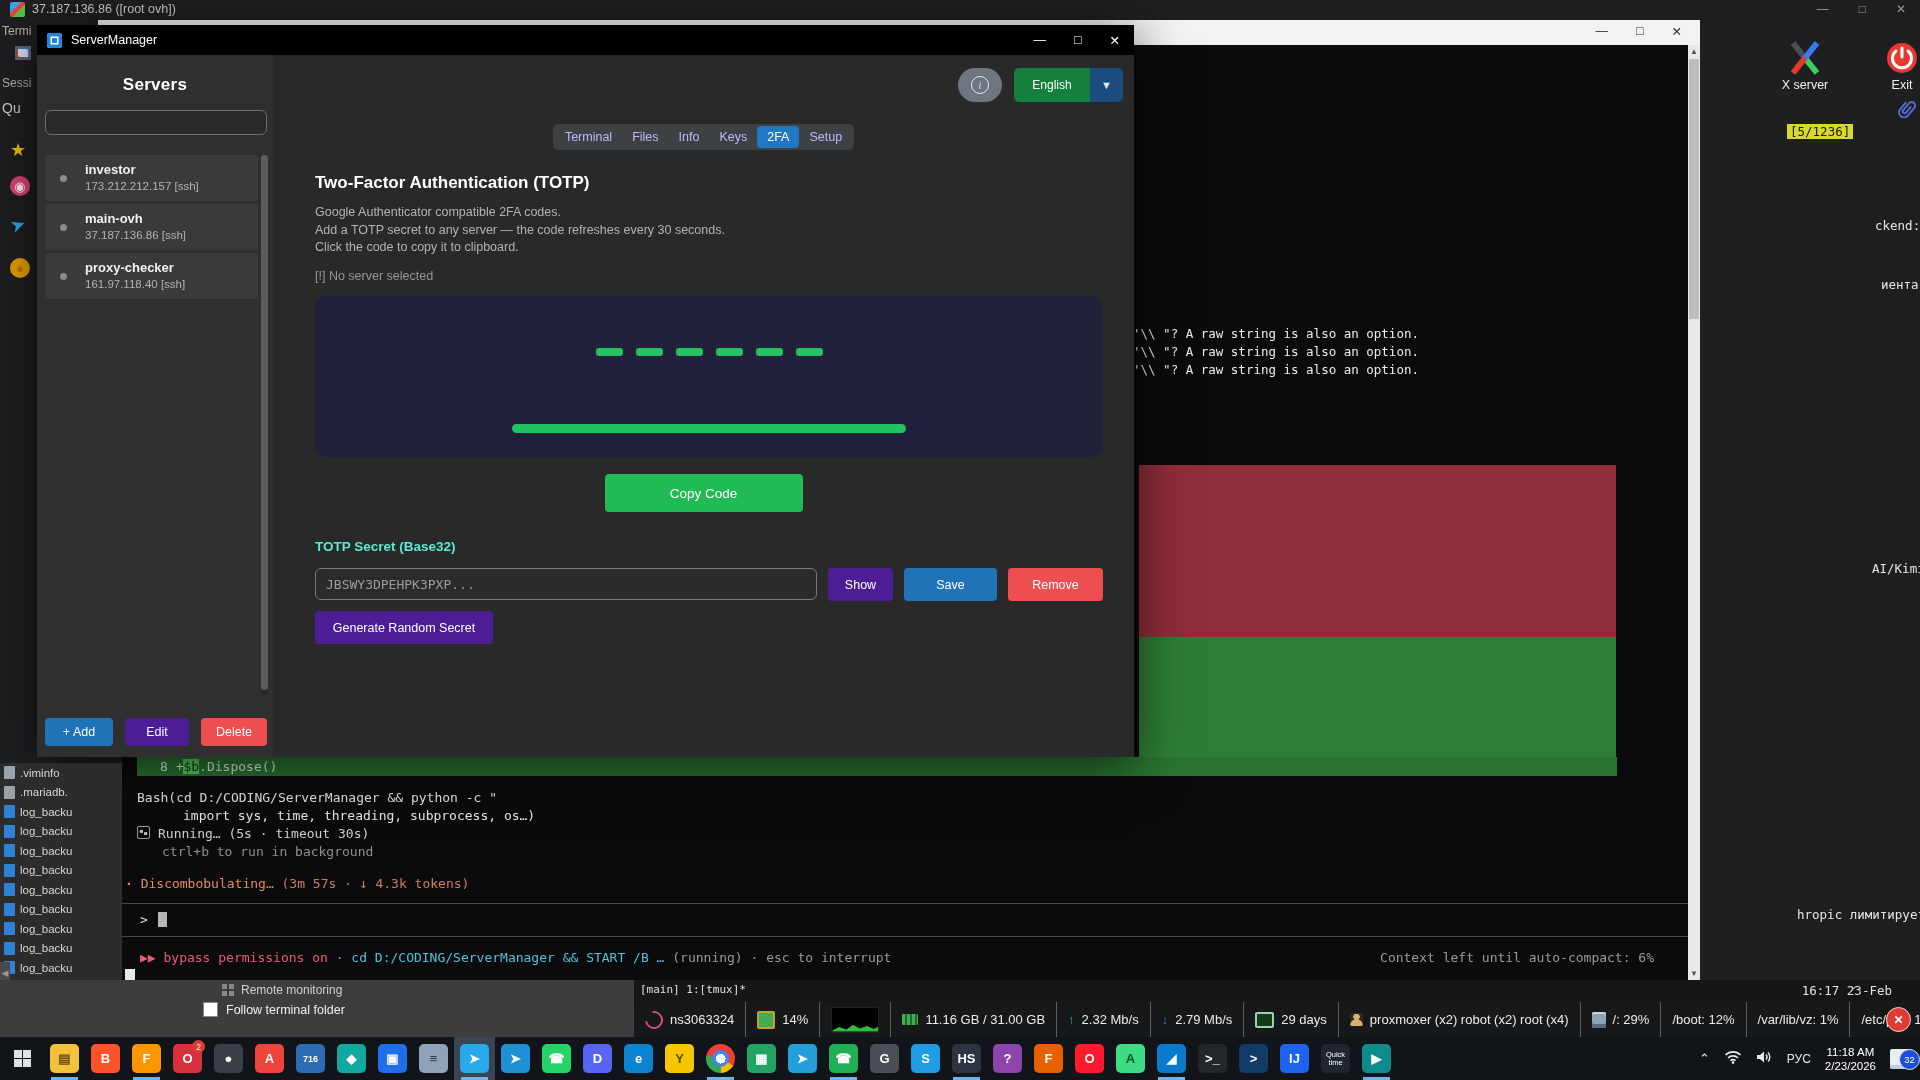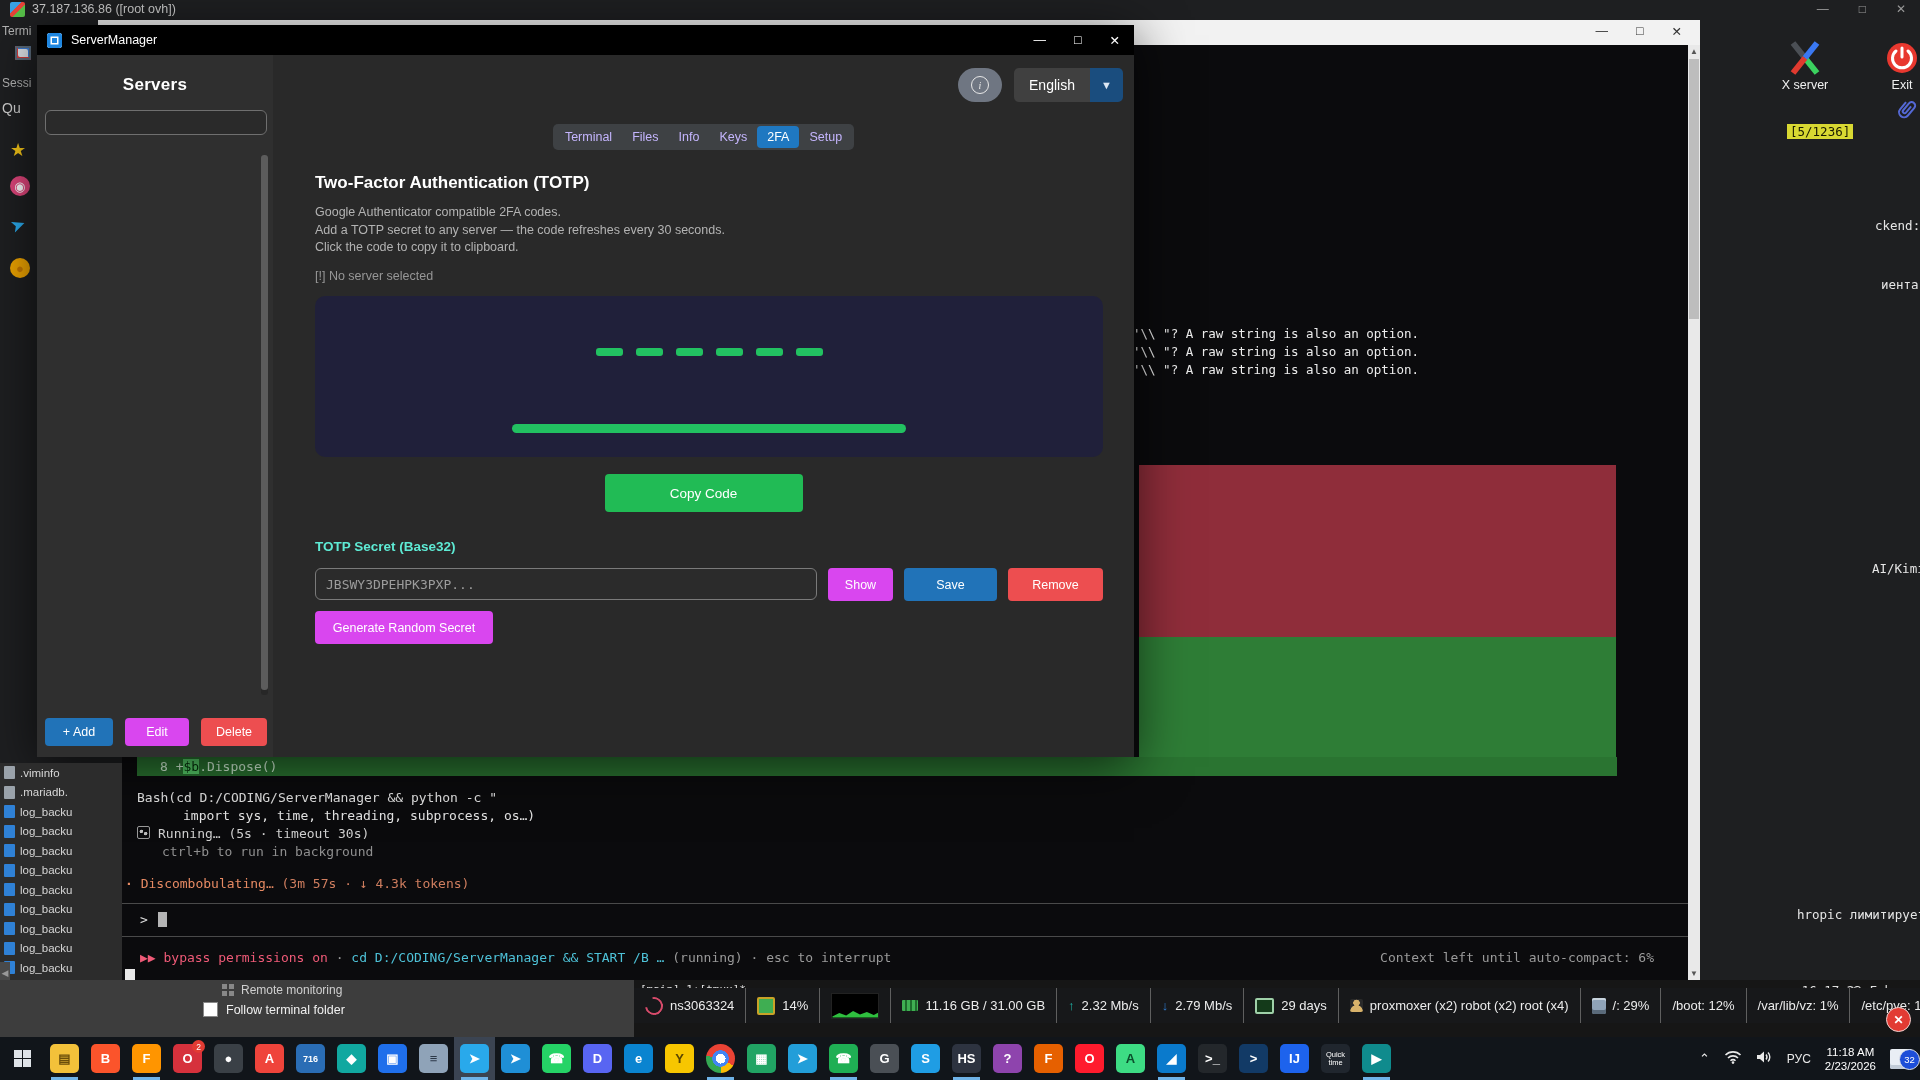--- a/index.html
+++ b/index.html
@@ -62,28 +62,28 @@
   #server-list{position:absolute;left:8px;top:100px;width:213px;}
   .srv-item{position:relative;height:46px;margin-bottom:3px;background:#3a3a3a;border-radius:4px;}
   .srv-dot{position:absolute;left:15px;top:20px;width:7px;height:7px;border-radius:50%;background:#8a8a8a;}
   .srv-name{position:absolute;left:40px;top:7px;font-size:13px;font-weight:bold;color:#f0f0f0;}
   .srv-addr{position:absolute;left:40px;top:25px;font-size:11.5px;color:#b3b3b3;}
   #side-scroll{position:absolute;left:224px;top:100px;width:7px;height:540px;background:#272727;border-radius:3px;}
   #side-scroll .thumb{position:absolute;left:0;top:0;width:7px;height:535px;background:#5c5c5c;border-radius:3px;}
   #side-btns{position:absolute;left:8px;top:663px;display:flex;gap:12px;}
   .btn{border:none;border-radius:4px;color:#fff;font-size:12.5px;font-family:inherit;display:flex;
     align-items:center;justify-content:center;cursor:default;}
-  .btn-blue{background:#2173b8;} .btn-gray{background:#d946ef;} .btn-red{background:#ed4e50;} .btn-green{background:#21bb55;}
+  .btn-blue{background:#2173b8;} .btn-gray{background:#4c1d95;} .btn-red{background:#ed4e50;} .btn-green{background:#21bb55;}
   #sm-main{flex:1;background:#292929;position:relative;}
   #info-pill{position:absolute;left:685px;top:13px;width:44px;height:34px;border-radius:17px;background:#6f7682;
     display:flex;align-items:center;justify-content:center;}
   .info-glyph{width:16px;height:16px;border:1.5px solid #e8e8e8;border-radius:50%;color:#e8e8e8;
     font-size:10px;display:flex;align-items:center;justify-content:center;font-style:italic;font-family:"Liberation Serif",serif;}
   #lang-dd{position:absolute;left:741px;top:13px;width:109px;height:34px;border-radius:5px;overflow:hidden;display:flex;}
-  #lang-main{flex:1;background:#404040;color:#fff;font-size:14px;display:flex;align-items:center;justify-content:center;}
+  #lang-main{flex:1;background:#15803d;color:#fff;font-size:12px;display:flex;align-items:center;justify-content:center;}
   #lang-chev{width:33px;background:#1a4d7e;color:#dce8f4;font-size:11px;display:flex;align-items:center;justify-content:center;}
   #tabs{position:absolute;left:0;right:0;top:69px;display:flex;justify-content:center;}
   #tabs .wrap{display:flex;background:#3e4144;border-radius:5px;padding:2px;}
   .tab{padding:4px 10px;font-size:12.5px;color:#c4b5fd;border-radius:4px;}
   .tab.active{background:#1f78c1;color:#fff;}
   #totp-h{position:absolute;left:42px;top:118px;font-size:17px;font-weight:bold;color:#fff;text-align:center;}
   #totp-desc{position:absolute;left:42px;top:149px;font-size:12.5px;color:#b3b3b3;line-height:17.5px;}
   #totp-warn{position:absolute;left:42px;top:214px;font-size:12.5px;color:#969696;}
   #codebox{position:absolute;left:42px;top:241px;width:788px;height:161px;background:#20203a;border-radius:10px;}
   #dashes{position:absolute;left:0;right:0;top:52px;display:flex;gap:13px;justify-content:center;}
@@ -110,21 +110,21 @@
   #bottom-left{left:0;top:980px;width:634px;height:57px;background:#3d3d3d;}
   #remote-row{position:absolute;left:222px;top:3px;display:flex;align-items:center;gap:7px;color:#cfcfcf;font-size:12px;}
   .mini-grid{width:12px;height:12px;background:linear-gradient(#888,#888) 0 0/5px 5px no-repeat,
     linear-gradient(#888,#888) 7px 0/5px 5px no-repeat,linear-gradient(#888,#888) 0 7px/5px 5px no-repeat,
     linear-gradient(#888,#888) 7px 7px/5px 5px no-repeat;}
   #follow-row{position:absolute;left:203px;top:22px;display:flex;align-items:center;gap:8px;color:#f0f0f0;font-size:12.5px;}
   .checkbox{width:13px;height:13px;background:#fff;border:1px solid #888;}
   #bottom-right{left:634px;top:980px;width:1286px;height:57px;background:#161616;}
   #tmux-line{position:absolute;left:6px;top:3px;font-family:"DejaVu Sans Mono",monospace;font-size:11px;color:#e0e0e0;}
   #tmux-clock{position:absolute;right:28px;top:3px;font-family:"DejaVu Sans Mono",monospace;font-size:12.5px;color:#e0e0e0;}
-  #stats{position:absolute;left:0;top:8px;right:0;height:35px;display:flex;align-items:stretch;background:#17181a;}
+  #stats{position:absolute;left:0;top:22px;right:0;height:35px;display:flex;align-items:stretch;background:#17181a;}
   .stat-cell{display:flex;align-items:center;gap:7px;padding:0 11px;border-left:1px solid #5f5f5f;
     font-size:13px;color:#ececec;white-space:nowrap;}
   .stat-cell:first-child{border-left:none;}
   .ic-debian{width:14px;height:14px;border:2.5px solid #d84b6b;border-radius:50%;border-left-color:transparent;transform:rotate(35deg);}
   .ic-cpu{width:14px;height:14px;background:#3fae52;border:2px solid #c9a227;border-radius:2px;}
   .ic-graph{width:46px;height:24px;background:#000;position:relative;overflow:hidden;border:1px solid #222;}
   .ic-graph i{position:absolute;left:0;bottom:0;width:100%;height:10px;background:#2fbf3f;
     clip-path:polygon(0 90%,15% 55%,30% 80%,45% 35%,60% 70%,75% 45%,90% 75%,100% 50%,100% 100%,0 100%);}
   .ic-ram{width:16px;height:11px;background:repeating-linear-gradient(90deg,#3fae52 0 3px,#1d6b2c 3px 5px);border-radius:1px;}
   .ic-up{color:#1fb5a8;font-weight:bold;} .ic-down{color:#2f7fd6;font-weight:bold;}
@@ -253,20 +253,37 @@
       <div id="sm-controls">
         <span>—</span>
         <span>□</span>
         <span>✕</span>
       </div>
     </div>
     <div id="sm-body">
       <div id="sm-side">
         <h2>Servers</h2>
         <input id="sm-search" value="" style="">
+        <div id="server-list">
+            <div class="srv-item">
+              <span class="srv-dot"></span>
+              <div class="srv-name">investor</div>
+              <div class="srv-addr">173.212.212.157 [ssh]</div>
+            </div>
+            <div class="srv-item">
+              <span class="srv-dot"></span>
+              <div class="srv-name">main-ovh</div>
+              <div class="srv-addr">37.187.136.86 [ssh]</div>
+            </div>
+            <div class="srv-item">
+              <span class="srv-dot"></span>
+              <div class="srv-name">proxy-checker</div>
+              <div class="srv-addr">161.97.118.40 [ssh]</div>
+            </div>
+          </div>
         <div id="side-scroll">
             <div class="thumb"></div>
           </div>
         <div id="side-btns">
           <button class="btn btn-blue" style="width:68px;height:28px;">+ Add</button>
           <button class="btn btn-gray" style="width:64px;height:28px;">Edit</button>
           <button class="btn btn-red" style="width:66px;height:28px;">Delete</button>
         </div>
       </div>
       <div id="sm-main">

